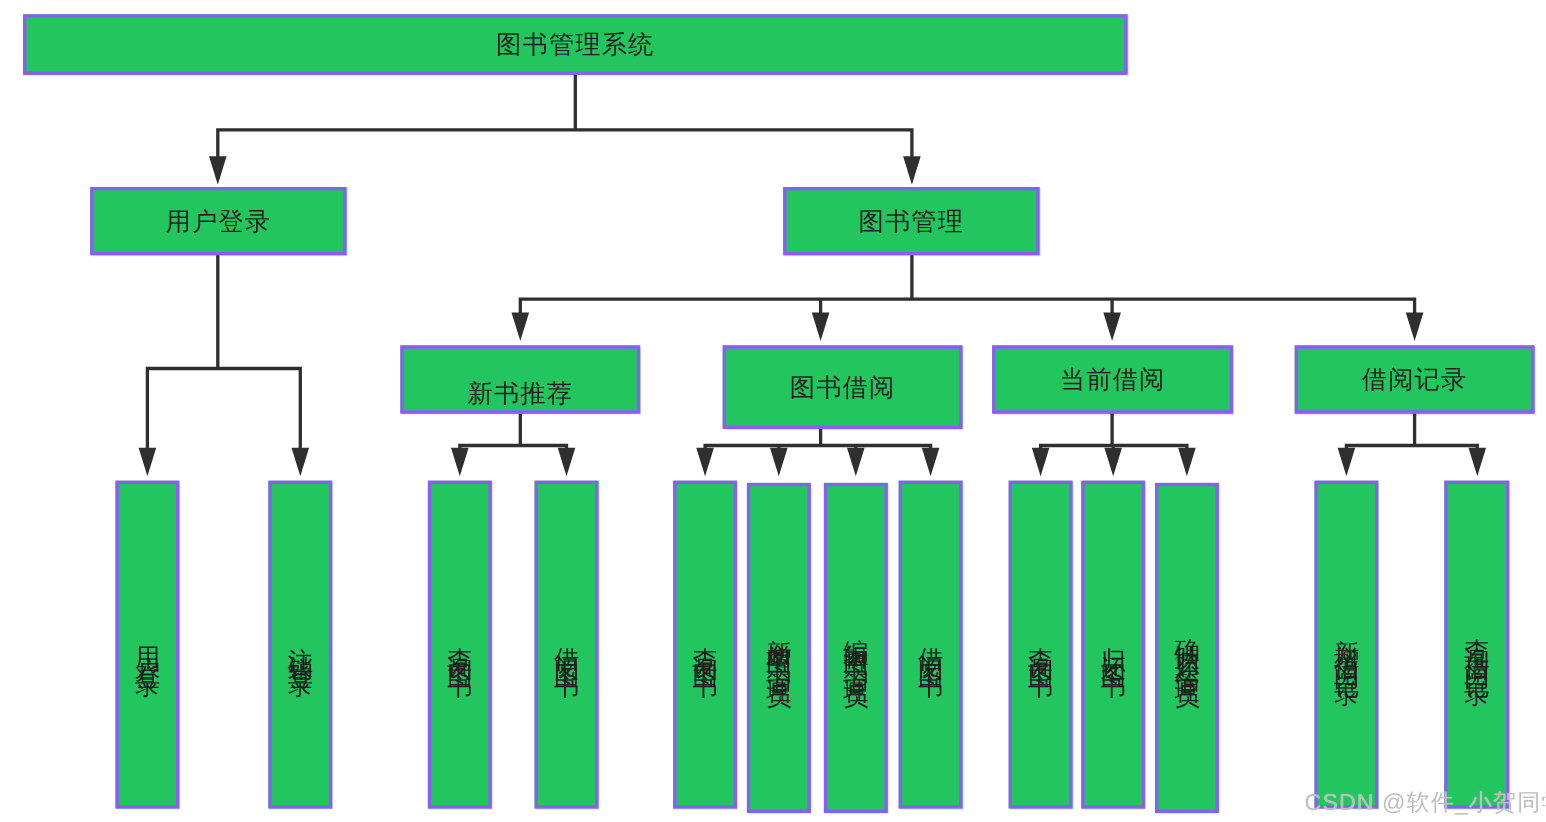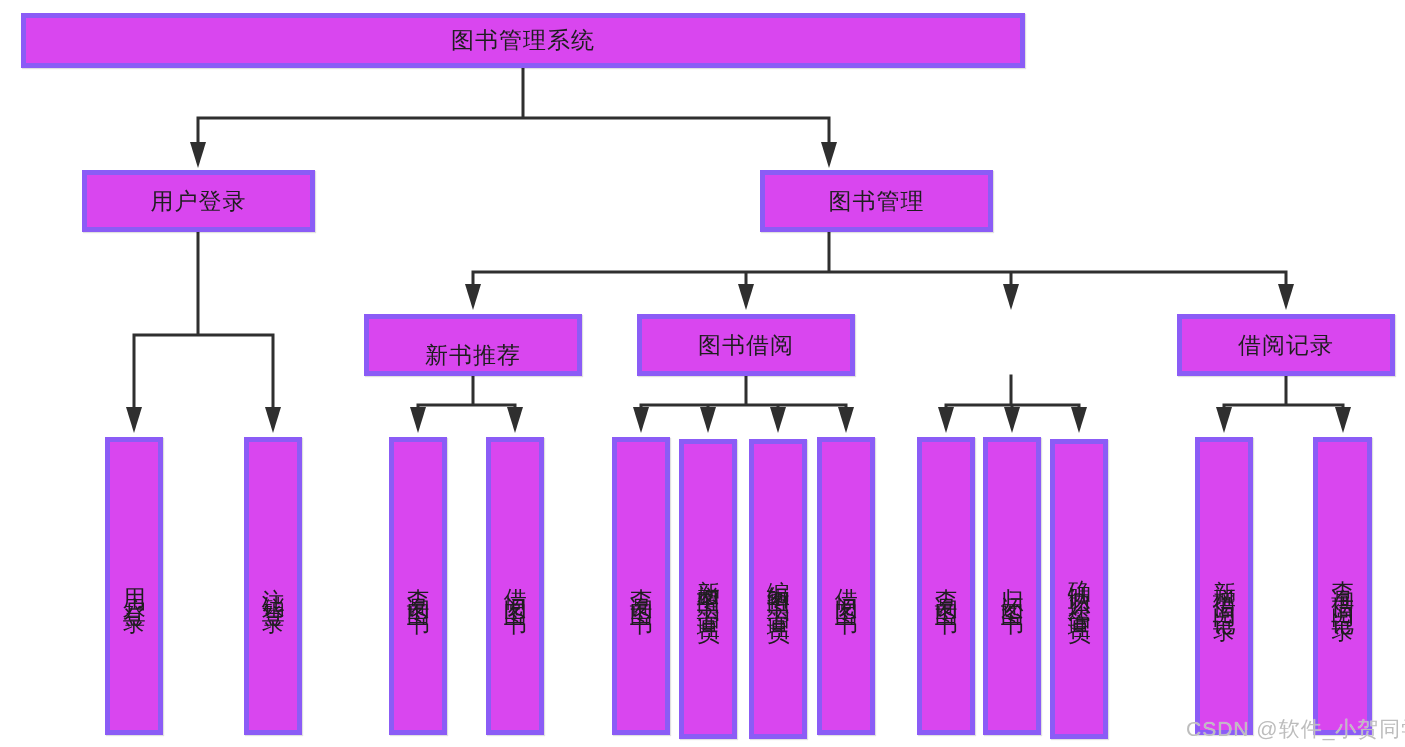--- a/index.html
+++ b/index.html
@@ -13,22 +13,22 @@
   }
   .connectors {
     position: absolute;
     left: 0; top: 0;
     width: 1405px; height: 747px;
     pointer-events: none;
   }
   .node {
     position: absolute;
     box-sizing: border-box;
-    border: 5px solid #8b5cf6;
-    background: #d946ef;
+    border: 3px solid #8b5cf6;
+    background: #22c55e;
     display: flex;
     align-items: center;
     justify-content: center;
     color: #1e1e1e;
     box-shadow: 1px 1px 1px rgba(0,0,0,0.12);
     font-family: Liberation Serif, serif;
   }
   .h-node { font-size: 23px; letter-spacing: 1px; }
   .v-text {
     writing-mode: vertical-rl;
@@ -88,29 +88,32 @@
     </g>
   </svg>
 
   <div class="node h-node" style="left:21px; top:13px; width:1004px; height:55px;">
     <span>图书管理系统</span>
   </div>
 
   <div class="node h-node" style="left:82px; top:170px; width:233px; height:62px;">
     <span>用户登录</span>
   </div>
-  <div class="node h-node" style="left:712px; top:170px; width:233px; height:62px;margin-left:48px;">
+  <div class="node h-node" style="left:712px; top:170px; width:233px; height:62px;">
     <span>图书管理</span>
   </div>
 
   <div class="node h-node" style="left:364px; top:314px; width:218px; height:62px;align-items:flex-end;">
     <span>新书推荐</span>
   </div>
-  <div class="node h-node" style="left:637px; top:314px; width:218px; height:62px;">
+  <div class="node h-node" style="left:657px; top:314px; width:218px; height:76px;">
     <span>图书借阅</span>
+  </div>
+  <div class="node h-node" style="left:902px; top:314px; width:219px; height:62px;">
+    <span>当前借阅</span>
   </div>
   <div class="node h-node" style="left:1177px; top:314px; width:218px; height:62px;">
     <span>借阅记录</span>
   </div>
 
   <div class="node v-node" style="left:105px; top:437px; width:58px; height:298px;">
     <span class="v-text">用户登录</span>
   </div>
   <div class="node v-node" style="left:244px; top:437px; width:58px; height:298px;">
     <span class="v-text">注销登录</span>

